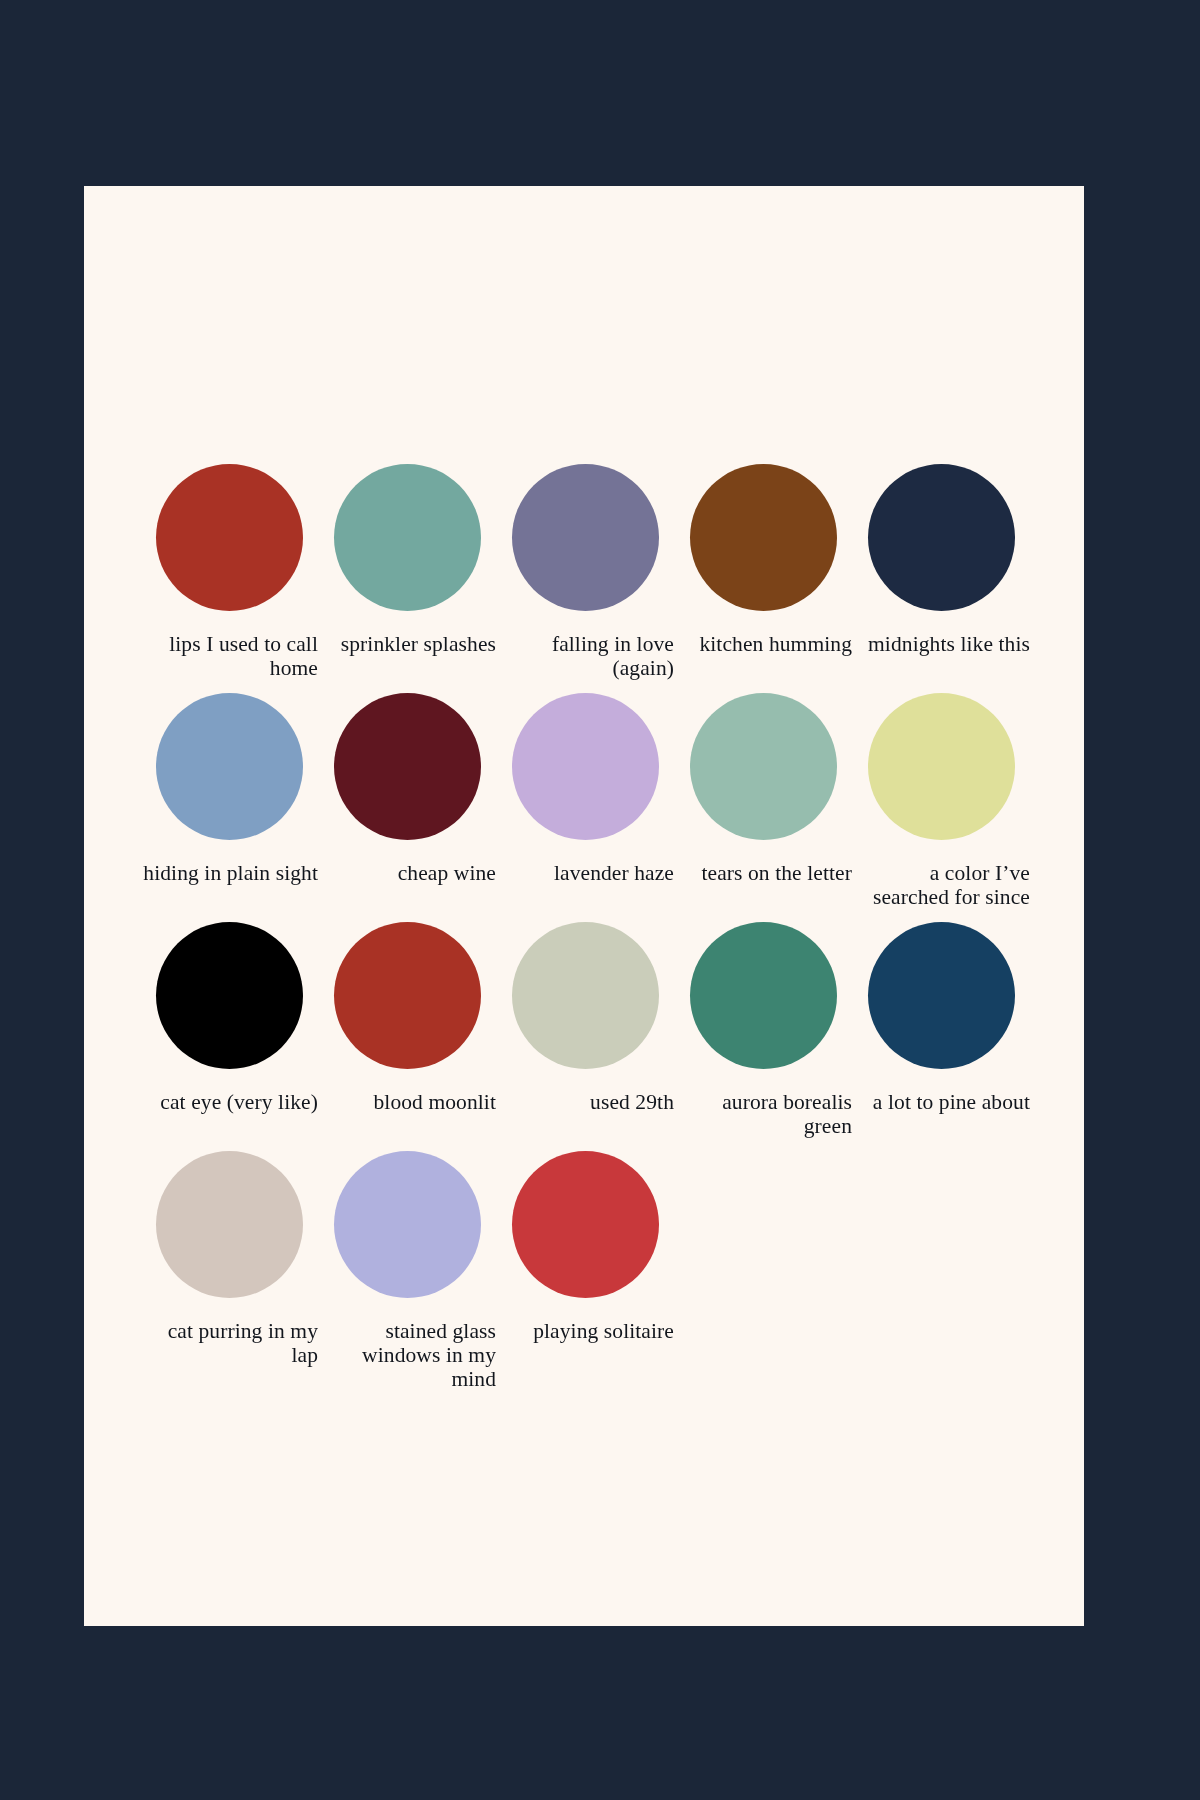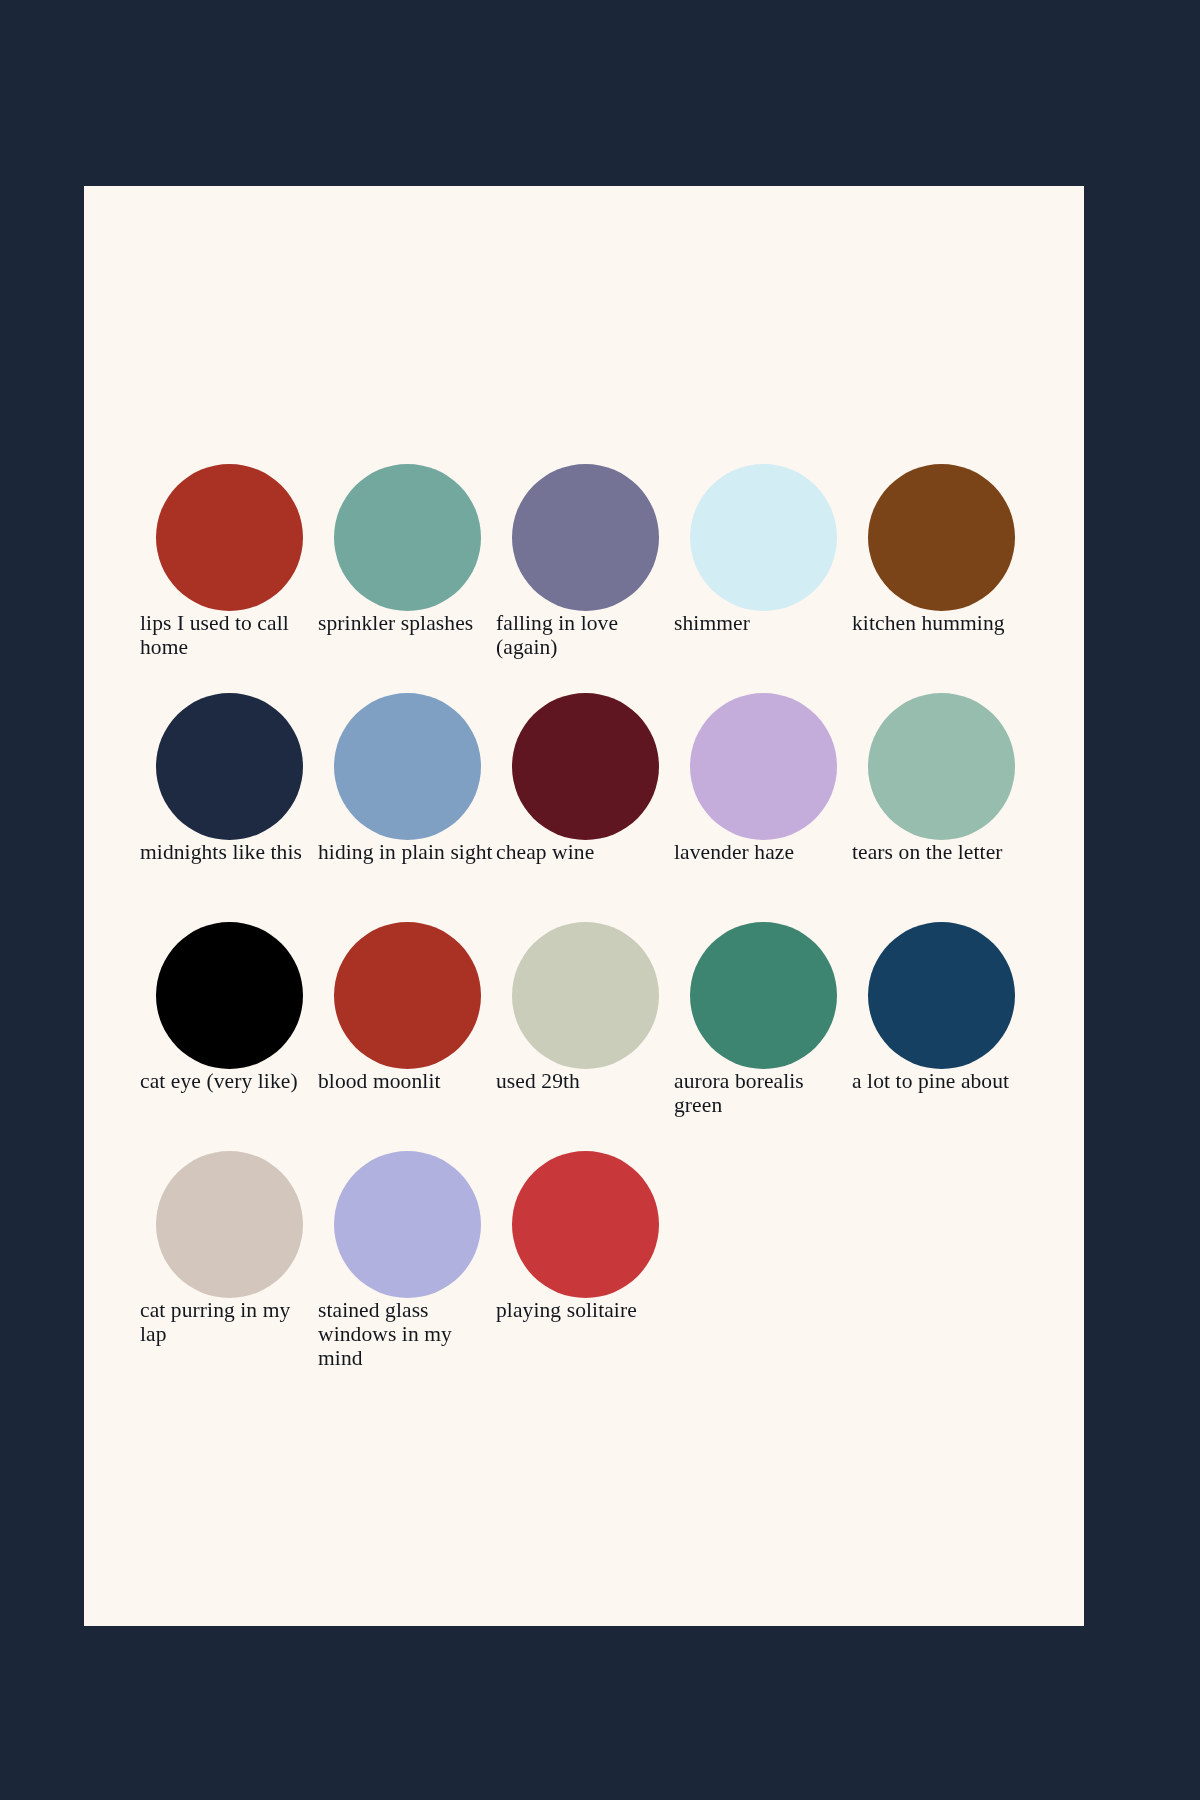--- a/index.html
+++ b/index.html
@@ -45,22 +45,23 @@
   }
 
   .swatch-dot {
     width: 147px;
     height: 147px;
     border-radius: 50%;
     flex: 0 0 auto;
   }
 
   .swatch-label {
+    margin-top: 21px;
     width: 178px;
-    text-align: left;
+    text-align: right;
     font-size: 21.5px;
     line-height: 1.12;
     color: #12161d;
     letter-spacing: 0.1px;
     font-family: "Liberation Serif", "DejaVu Serif", serif;
   }
 </style>
 </head>
 <body style="background: rgb(27, 38, 56);">
 
@@ -73,24 +74,20 @@
         </div>
         <div class="swatch-cell">
           <div class="swatch-dot" style="background: rgb(115, 168, 159);"></div>
           <div class="swatch-label">sprinkler splashes</div>
         </div>
         <div class="swatch-cell">
           <div class="swatch-dot" style="background: rgb(116, 115, 150);"></div>
           <div class="swatch-label">falling in love (again)</div>
         </div>
         <div class="swatch-cell">
-          <div class="swatch-dot" style="background: rgb(211, 237, 244);"></div>
-          <div class="swatch-label">shimmer</div>
-        </div>
-        <div class="swatch-cell">
           <div class="swatch-dot" style="background: rgb(123, 67, 24);"></div>
           <div class="swatch-label">kitchen humming</div>
         </div>
         <div class="swatch-cell">
           <div class="swatch-dot" style="background: rgb(29, 42, 66);"></div>
           <div class="swatch-label">midnights like this</div>
         </div>
         <div class="swatch-cell">
           <div class="swatch-dot" style="background: rgb(127, 159, 195);"></div>
           <div class="swatch-label">hiding in plain sight</div>
@@ -99,20 +96,24 @@
           <div class="swatch-dot" style="background: rgb(95, 22, 32);"></div>
           <div class="swatch-label">cheap wine</div>
         </div>
         <div class="swatch-cell">
           <div class="swatch-dot" style="background: rgb(196, 173, 219);"></div>
           <div class="swatch-label">lavender haze</div>
         </div>
         <div class="swatch-cell">
           <div class="swatch-dot" style="background: rgb(150, 189, 174);"></div>
           <div class="swatch-label">tears on the letter</div>
+        </div>
+        <div class="swatch-cell">
+          <div class="swatch-dot" style="background: rgb(223, 224, 154);"></div>
+          <div class="swatch-label">a color I’ve searched for since</div>
         </div>
         <div class="swatch-cell">
           <div class="swatch-dot" style="background: rgb(0, 0, 0);"></div>
           <div class="swatch-label">cat eye (very like)</div>
         </div>
         <div class="swatch-cell">
           <div class="swatch-dot" style="background: rgb(169, 50, 37);"></div>
           <div class="swatch-label">blood moonlit</div>
         </div>
         <div class="swatch-cell">

